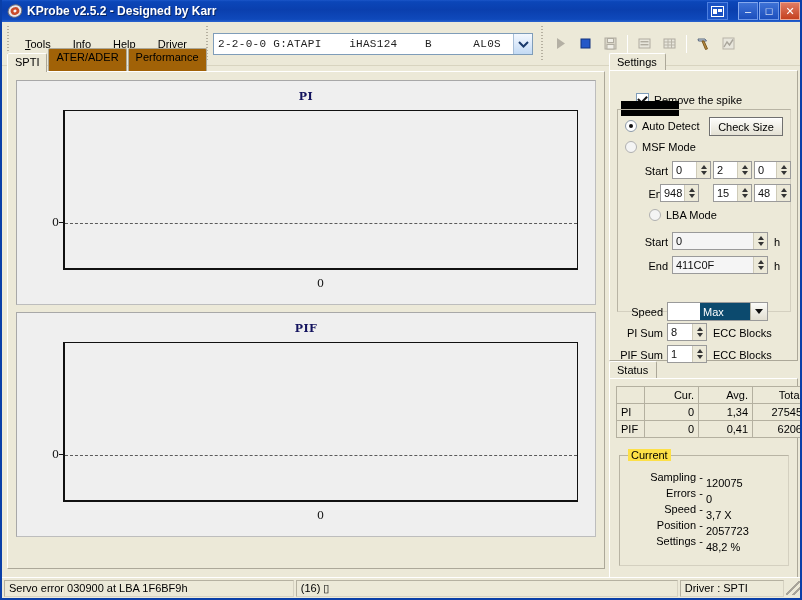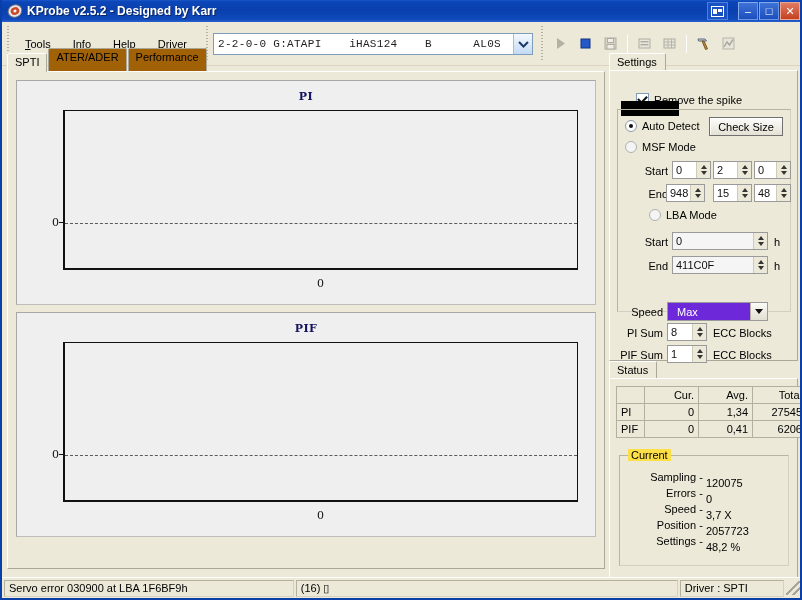--- a/index.html
+++ b/index.html
@@ -317,25 +317,26 @@
 
   .combo {
     position: absolute;
     height: 19px;
     border: 1px solid #9a9a9a;
     background: #fff;
     display: flex; align-items: stretch;
   }
   .combo .sel {
     flex: 1 1 auto;
-    background: #6d28d9;
+    background: #0c4a6e;
     color: #fff;
     font-size: 11px;
     display: flex; align-items: center;
-    padding-left: 9px;
+    padding-left: 3px;
+    margin-left: 32px;
   }
   .combo .arr {
     flex: 0 0 auto; width: 17px;
     background: linear-gradient(to bottom, #fbfbf8, #e2dfd2);
     border-left: 1px solid #b8b4a4;
     display: flex; align-items: center; justify-content: center;
   }
   .combo .arr i {
     width: 0; height: 0;
     border-left: 4px solid transparent;
@@ -586,21 +587,21 @@
           </div>
           <div class="spin" style="left:144px; top:90px; width:37px;">
             <span class="val">0</span>
             <span class="arrows">
                 <i class="up"></i>
                 <i class="dn"></i>
               </span>
           </div>
 
           <div class="fieldlabel" style="left:13px; top:117px; width:45px;">End</div>
-          <div class="spin" style="left:56px; top:113px; width:39px;">
+          <div class="spin" style="left:50px; top:113px; width:39px;">
             <span class="val">948</span>
             <span class="arrows">
                 <i class="up"></i>
                 <i class="dn"></i>
               </span>
           </div>
           <div class="spin" style="left:103px; top:113px; width:39px;">
             <span class="val">15</span>
             <span class="arrows">
                 <i class="up"></i>

